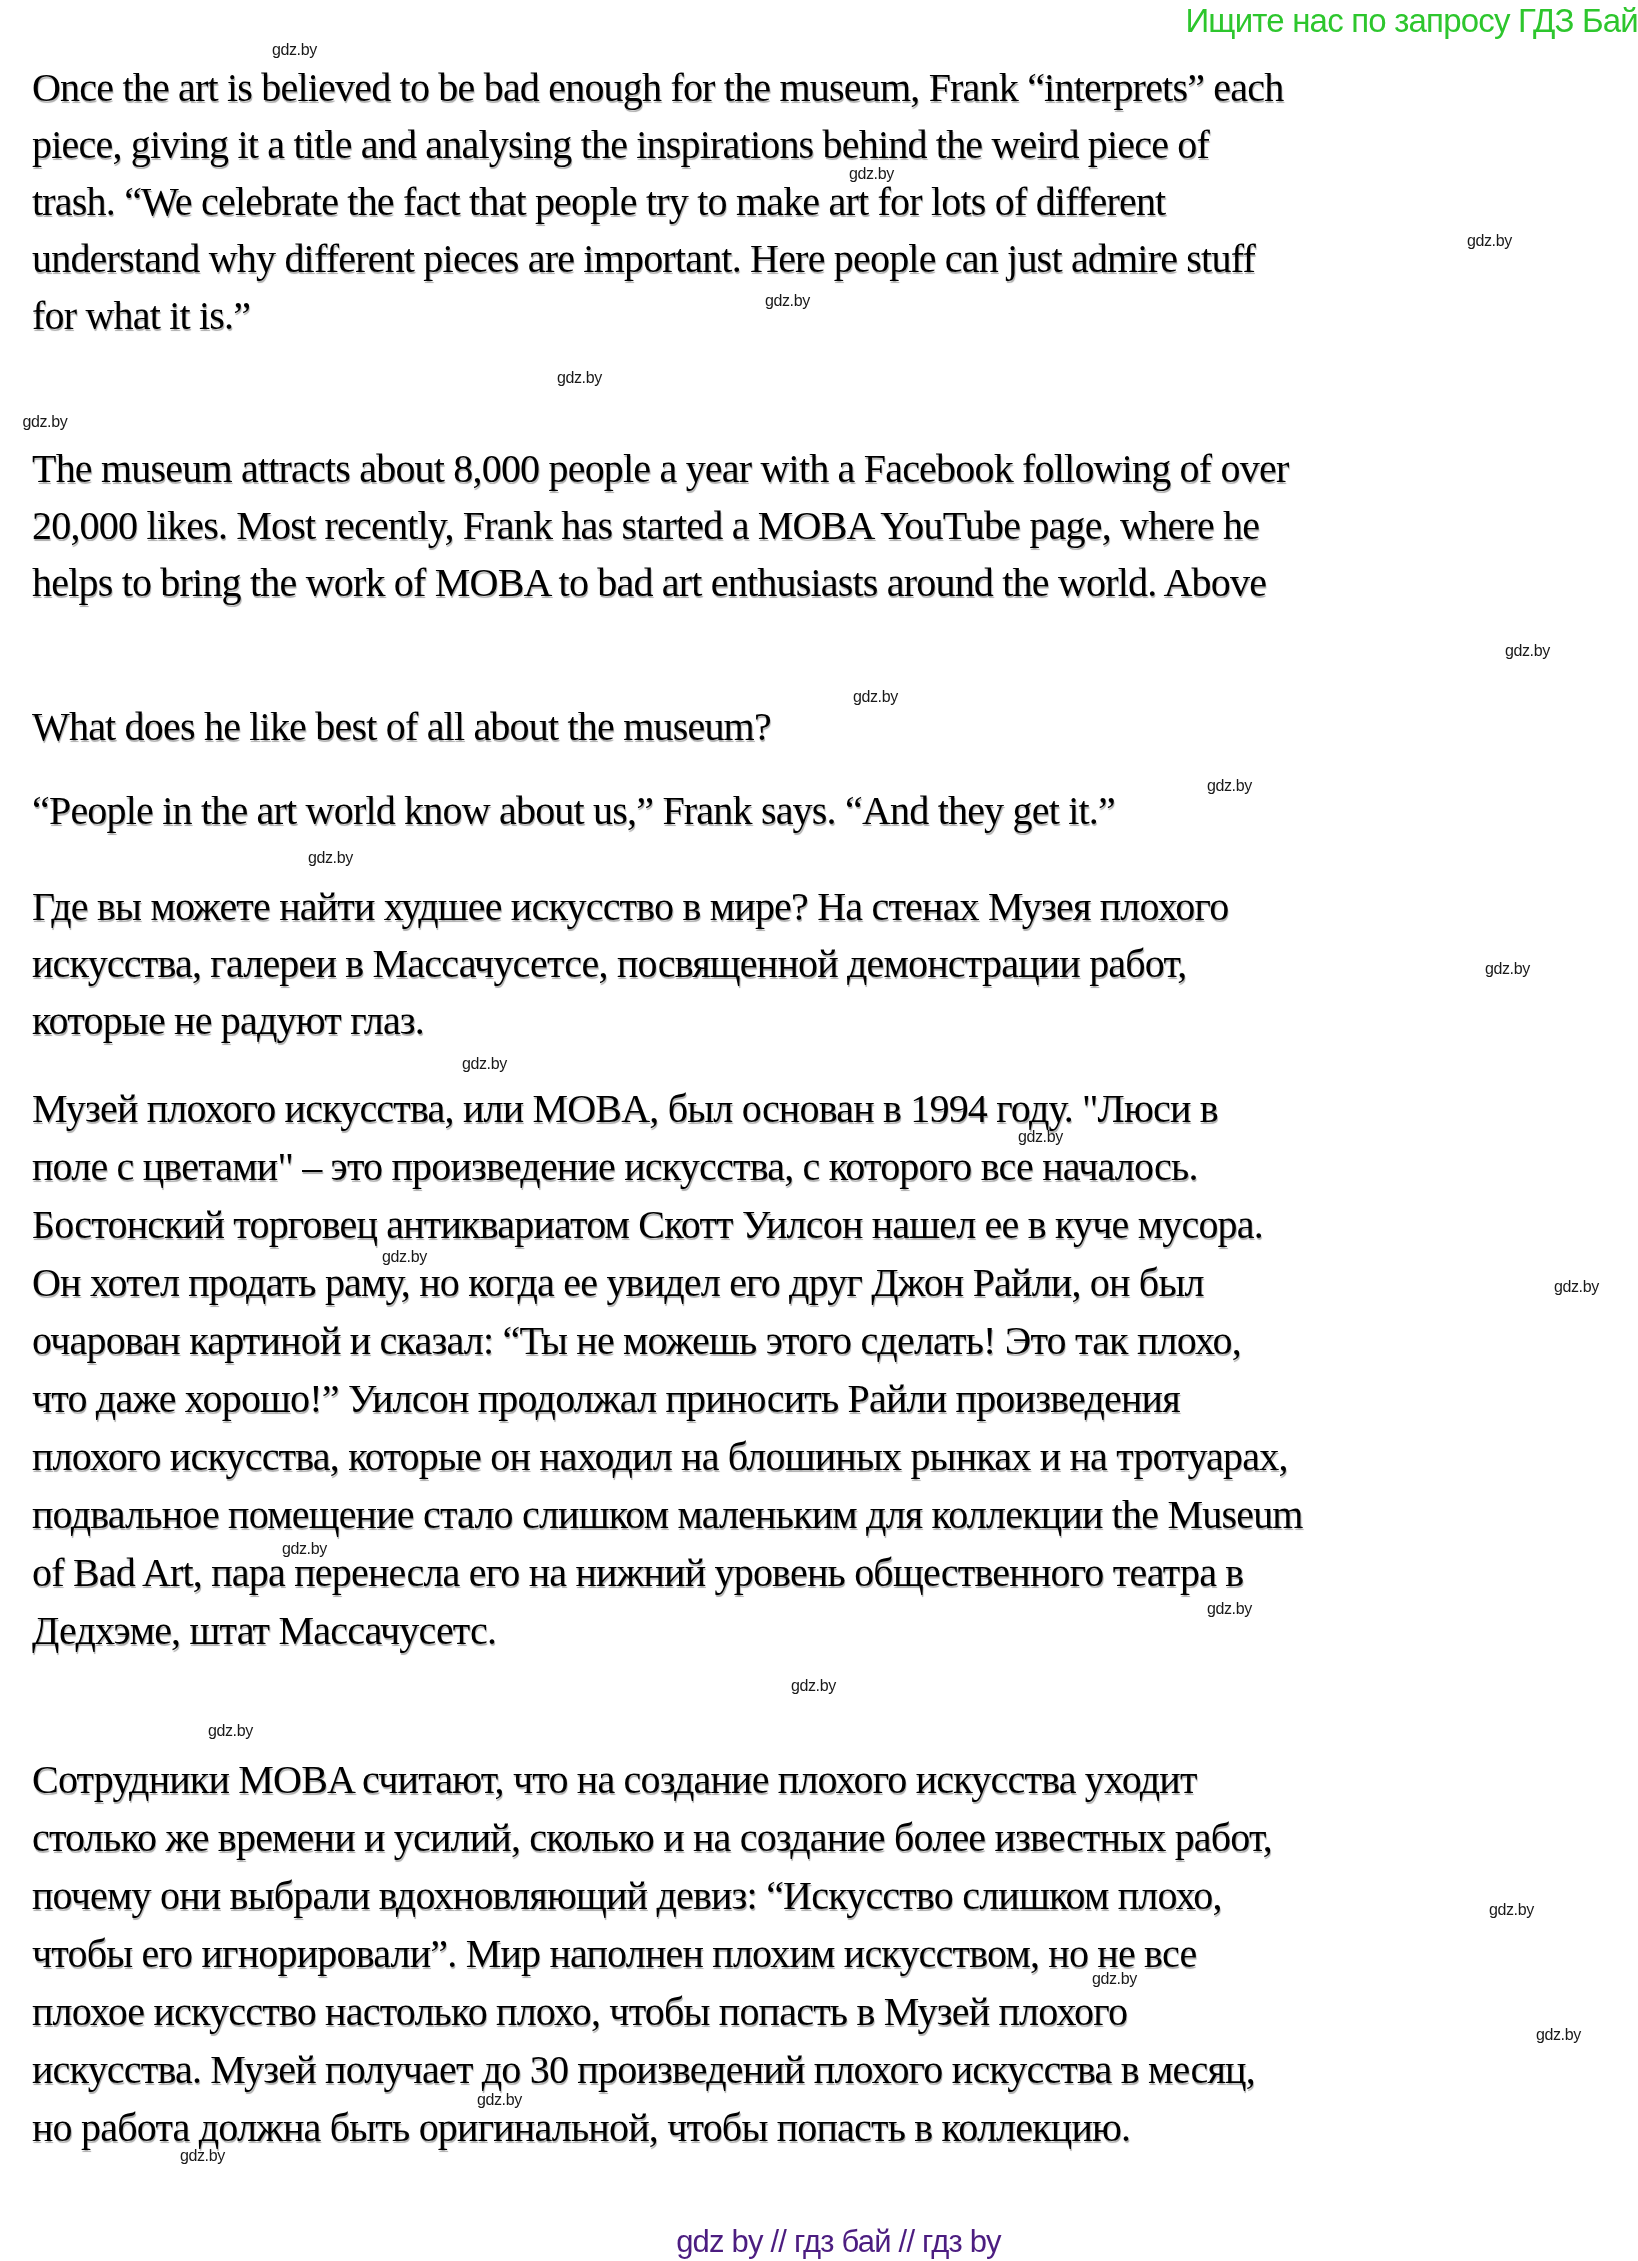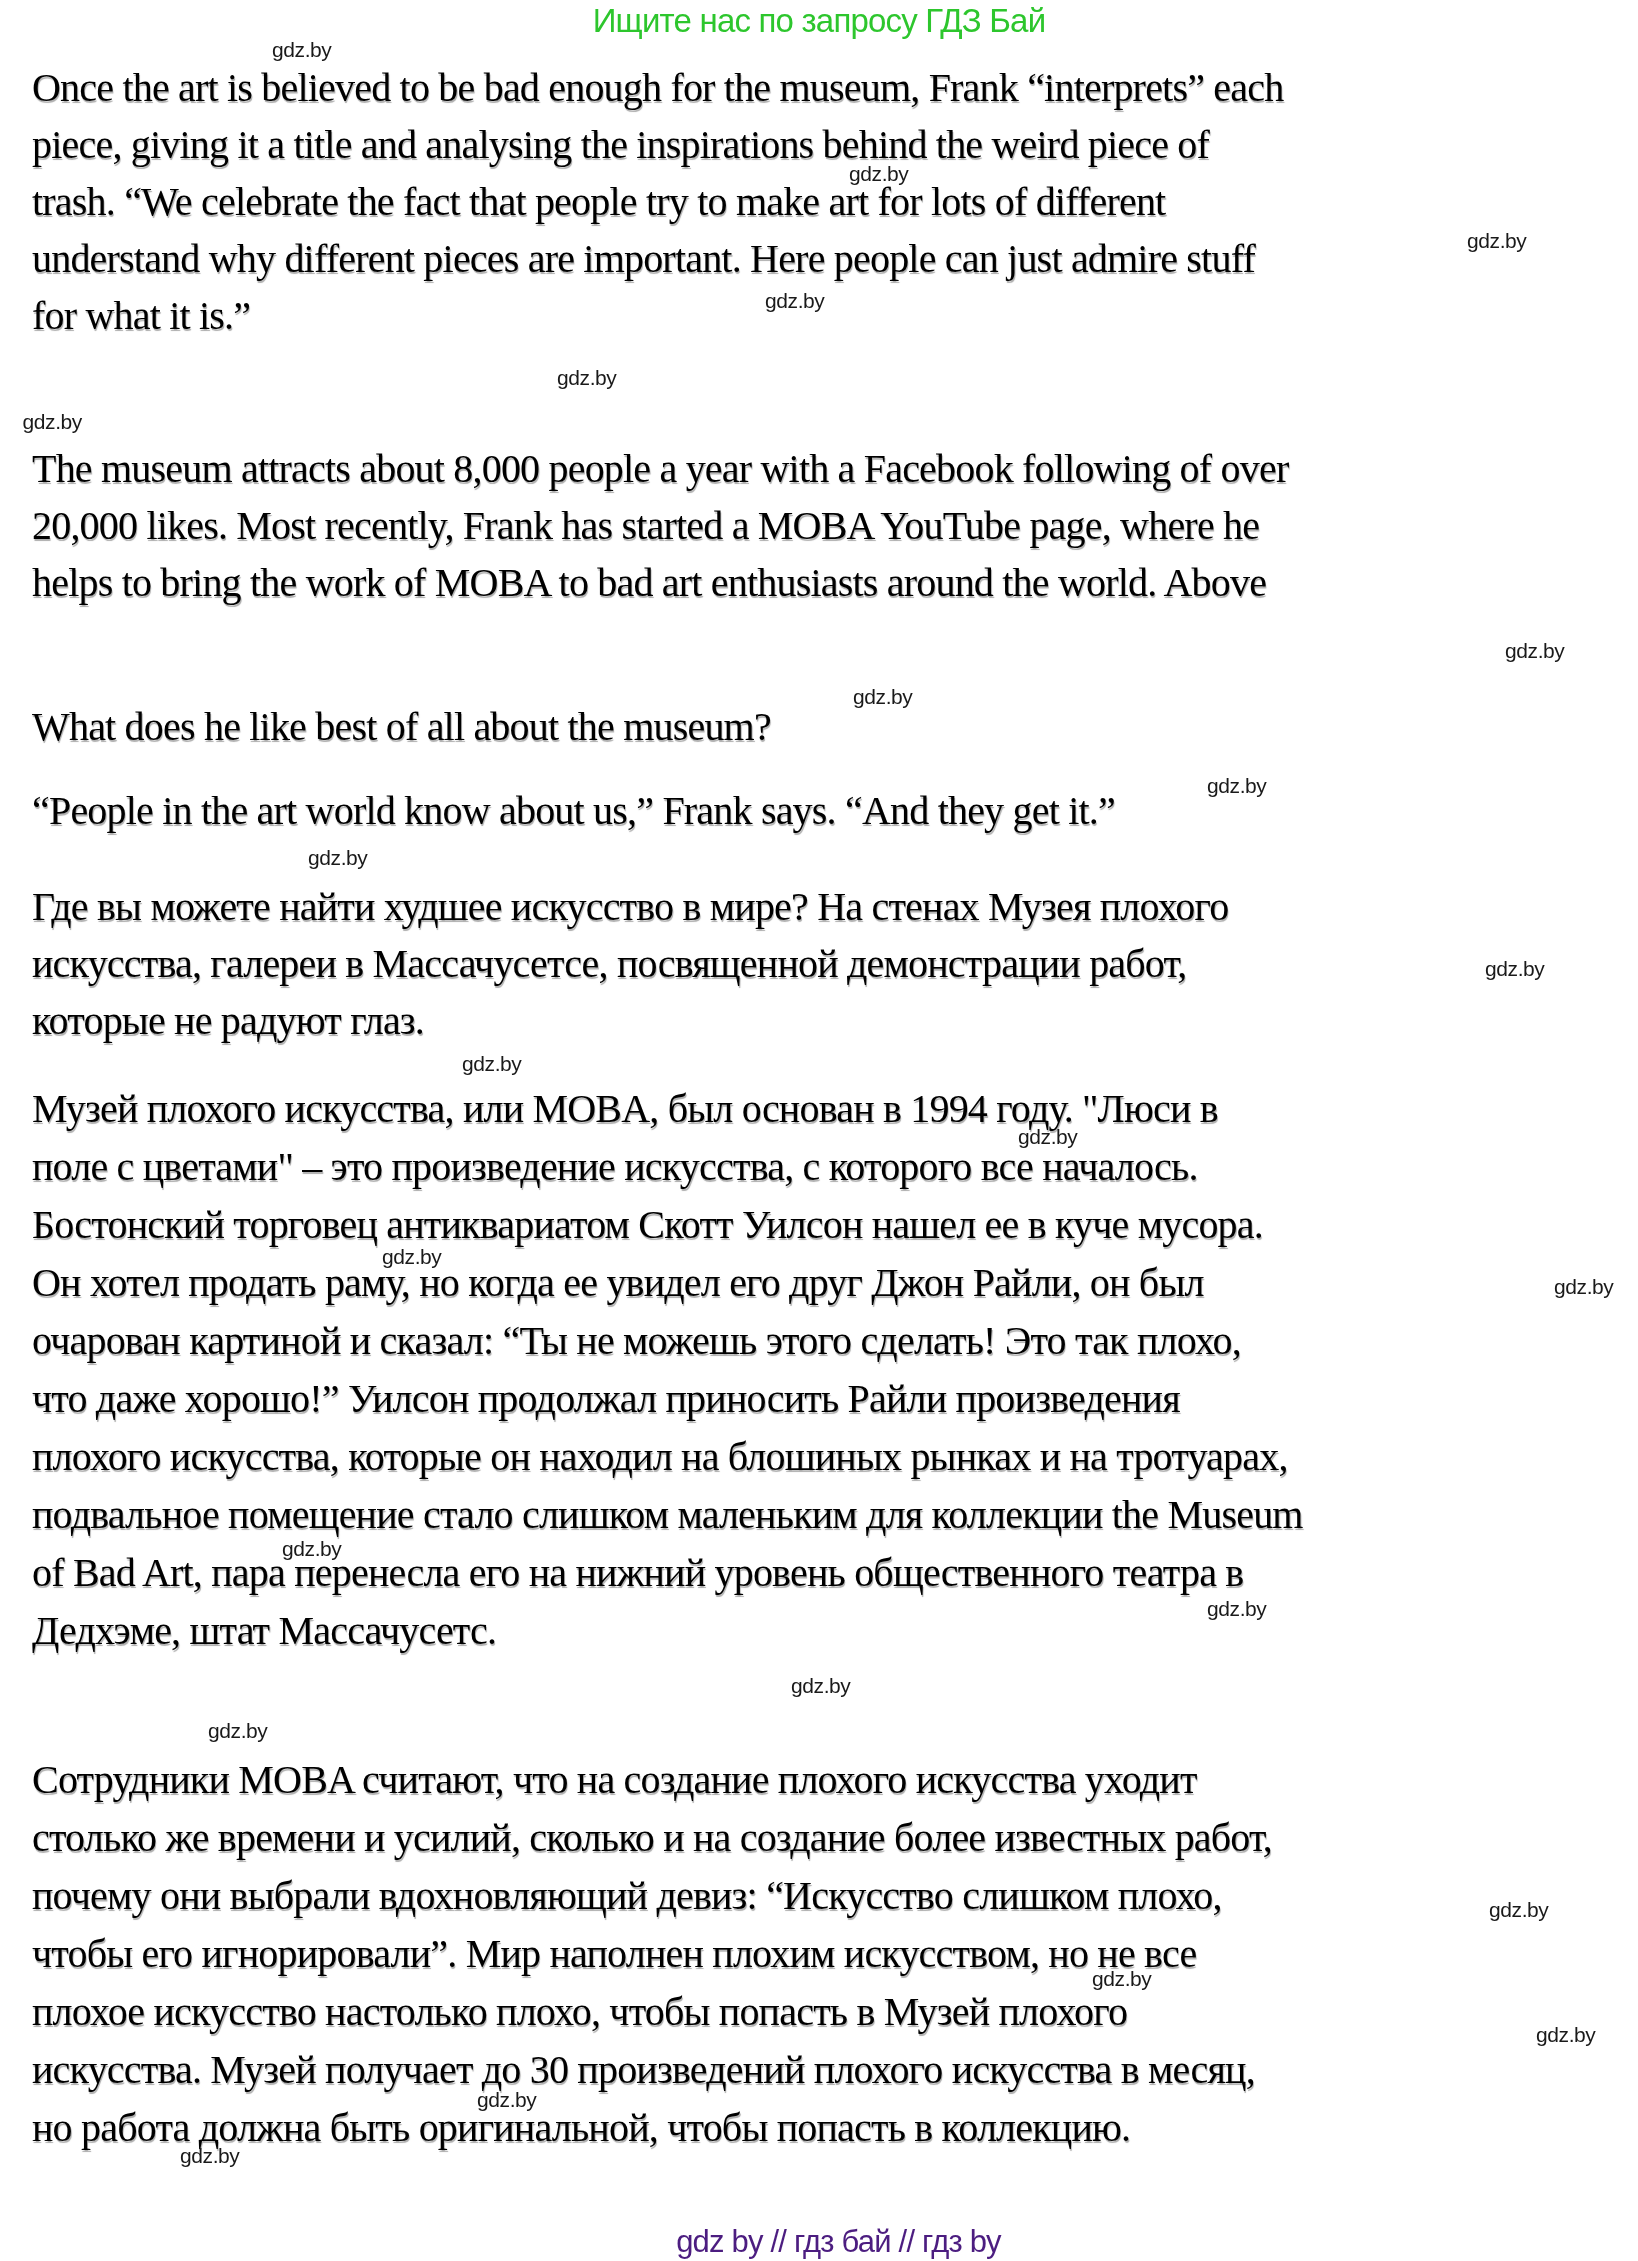--- a/index.html
+++ b/index.html
@@ -7,42 +7,42 @@
     position: relative;
     width: 1638px;
     height: 2261px;
     background: #ffffff;
     overflow: hidden;
     font-family: "Liberation Serif", serif;
   }
   .promo-header {
     position: absolute;
     top: 0; left: 0; right: 0;
-    text-align: center;
+    text-align: right;
     font-family: "Liberation Sans", sans-serif;
     font-size: 33px;
     line-height: 42px;
     letter-spacing: -0.8px;
     color: #2dc62d;
   }
   .para {
     position: absolute;
     left: 32px;
     white-space: nowrap;
     font-size: 40px;
     line-height: 57px;
     letter-spacing: -0.8px;
     color: #000000;
     text-shadow: 0.8px 1.6px 0.8px rgba(110,110,110,0.55);
   }
   .para.wide-lh { line-height: 58px; margin-top: 8px; }
   .wm {
     position: absolute;
     font-family: "Liberation Sans", sans-serif;
-    font-size: 21px;
+    font-size: 16px;
     line-height: 26px;
     letter-spacing: -0.4px;
     color: #1a1a1a;
     white-space: nowrap;
   }
   .footer-branding {
     position: absolute;
     top: 2223px; left: 0; right: 0;
     text-align: center;
     font-family: "Liberation Sans", sans-serif;

